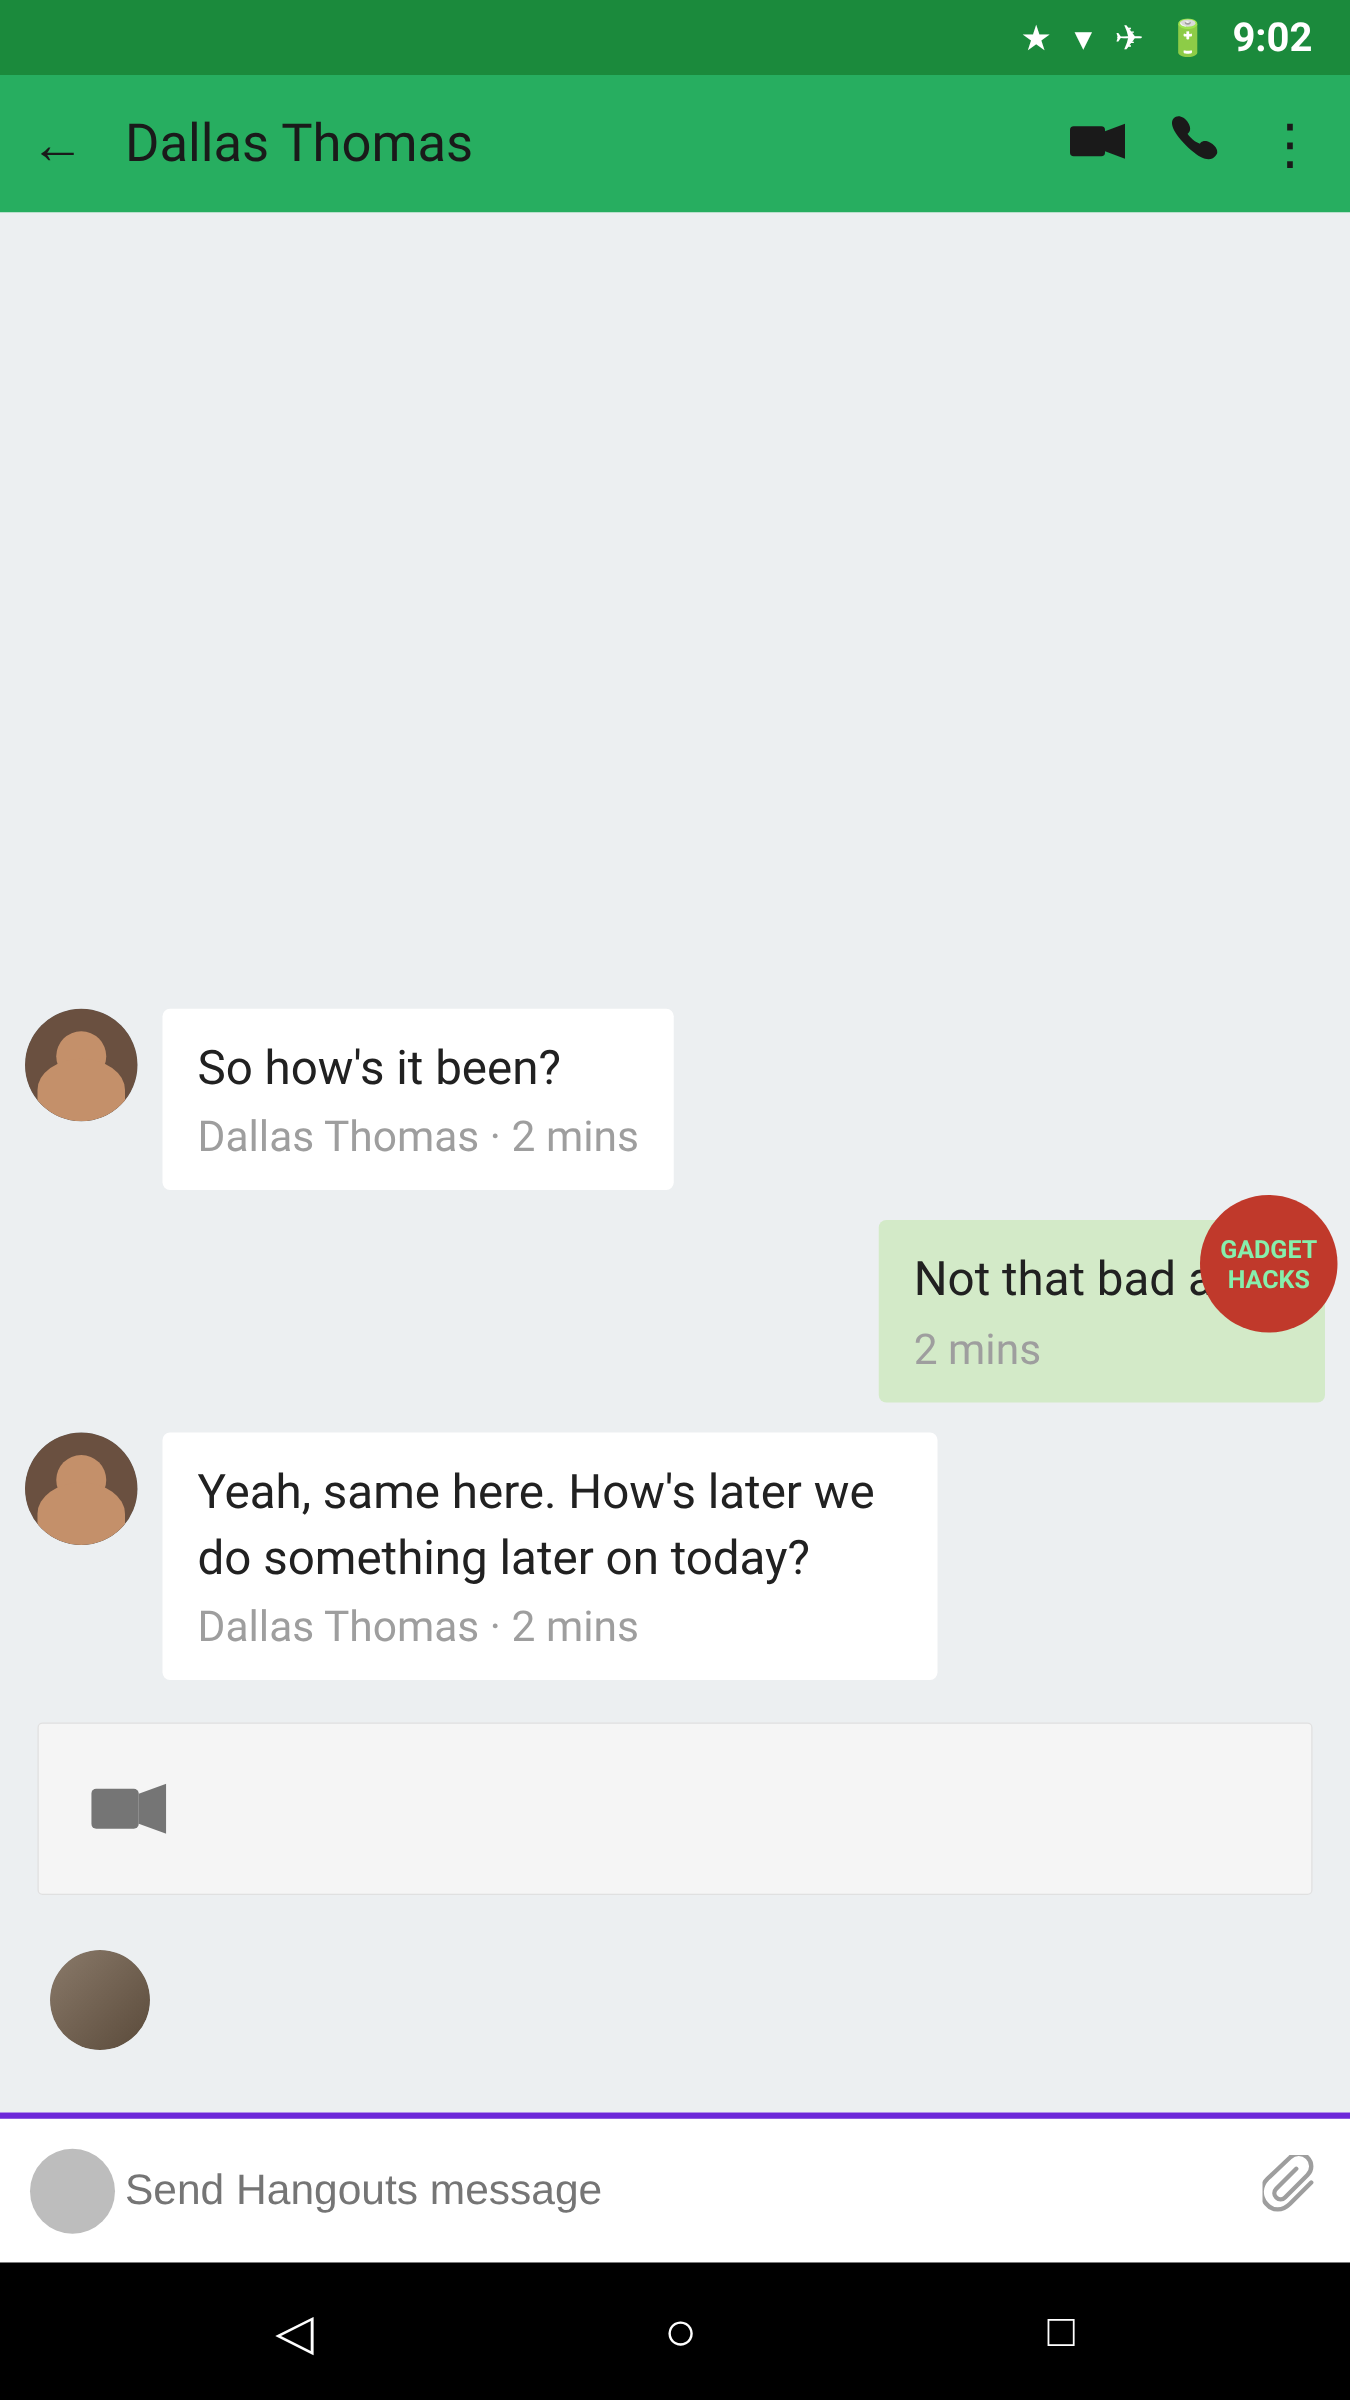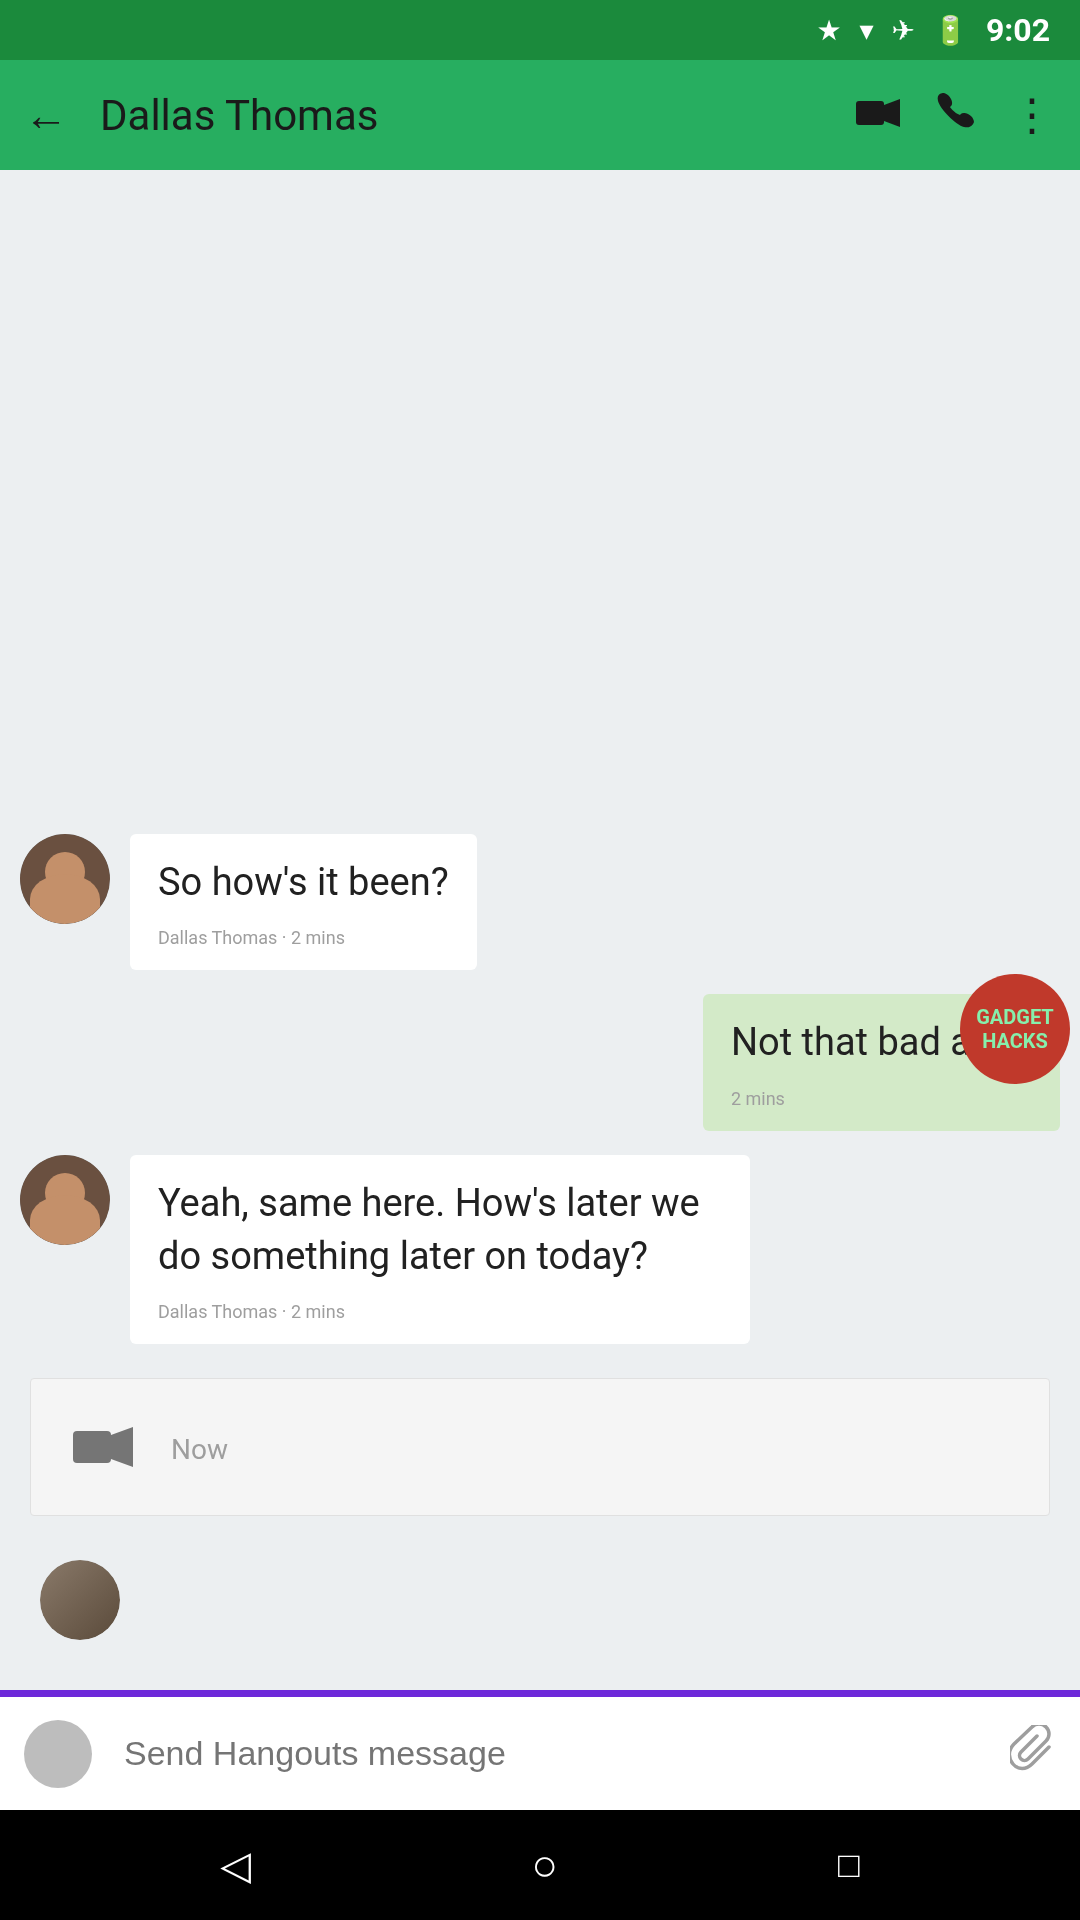--- a/index.html
+++ b/index.html
@@ -149,23 +149,23 @@
     }
     .bubble.outgoing {
       background: #D3EAC8;
     }
     .bubble-text {
       font-size: 38px;
       color: #212121;
       line-height: 1.4;
     }
     .bubble-meta {
-      font-size: 18px;
+      font-size: 34px;
       color: #9E9E9E;
-      margin-top: 18px;
+      margin-top: 8px;
     }
 
     
     .watermark-badge {
       position: absolute;
       right: -10px;
       top: -20px;
       width: 110px;
       height: 110px;
       border-radius: 50%;
@@ -226,22 +226,22 @@
       overflow: hidden;
     }
 
     
     .message-input-bar {
       background: white;
       height: 120px;
       display: flex;
       align-items: center;
       padding: 0 24px;
-      gap: 32px;
-      border-top: 7px solid #6d28d9;
+      gap: 8px;
+      border-top: 5px solid #6d28d9;
     }
     .input-avatar {
       width: 68px;
       height: 68px;
       border-radius: 50%;
       background: #BDBDBD;
       flex-shrink: 0;
     }
     .message-input {
       flex: 1;
@@ -350,21 +350,20 @@
   </div>
 
   <div class="video-call-notice">
     <div class="video-icon-circle">
       <svg width="60" height="44" viewBox="0 0 60 44" fill="none">
         <rect x="0" y="6" width="38" height="32" rx="4" fill="#757575"></rect>
         <polygon points="38,10 60,2 60,42 38,34" fill="#757575"></polygon>
       </svg>
     </div>
     <div>
-      <div class="video-call-subtext">Now</div>
     </div>
   </div>
 
   <div class="bottom-avatar-row">
     <div class="bottom-avatar">
       <div style="width:100%;height:100%;background:linear-gradient(135deg,#8a7a6a,#5a4a3a);border-radius:50%;"></div>
     </div>
   </div>
 
 </div>

